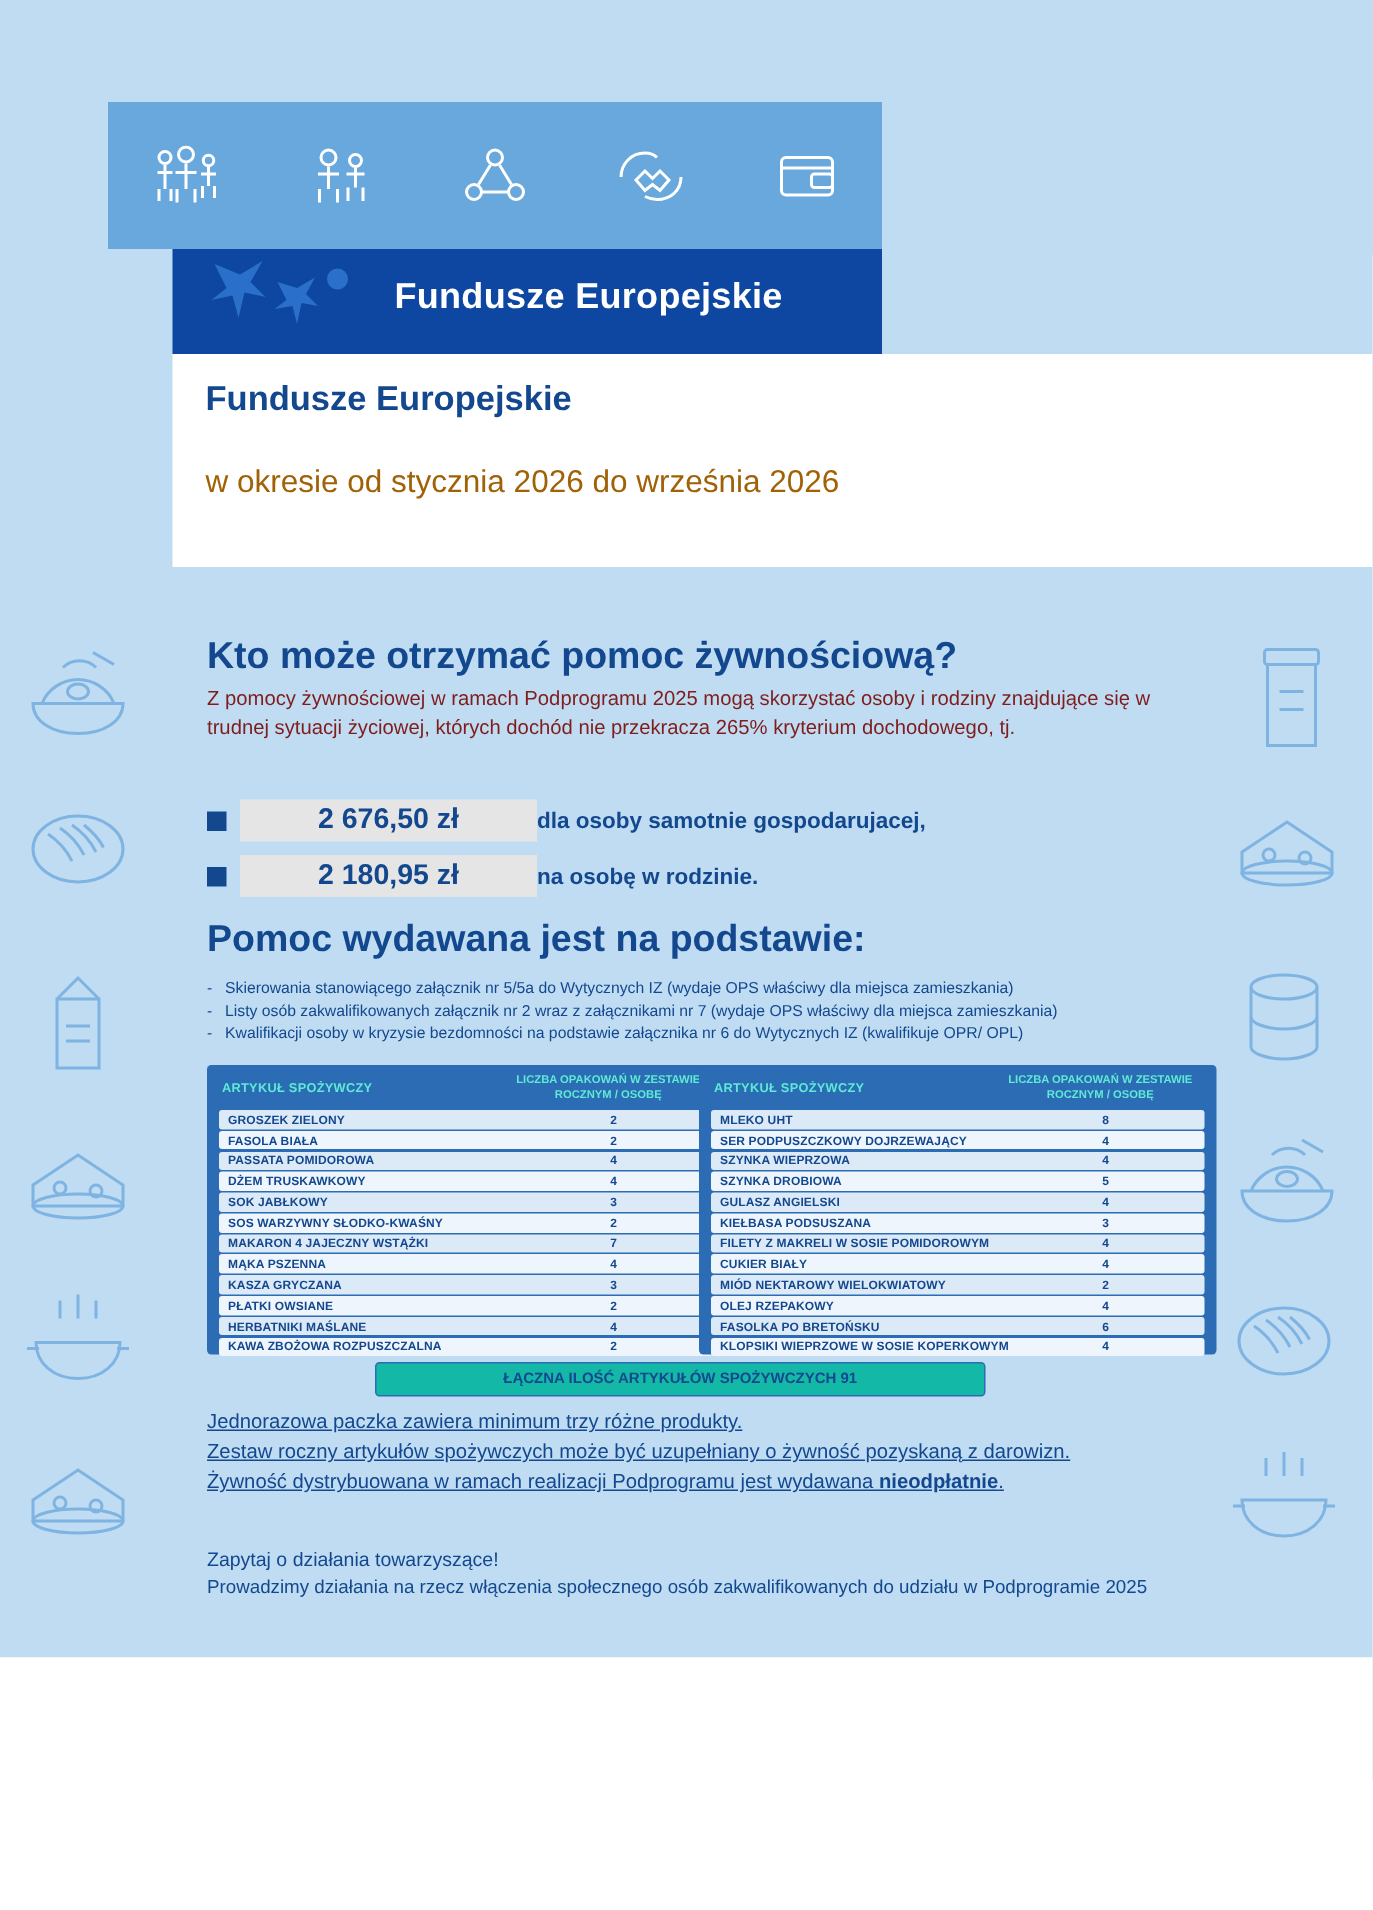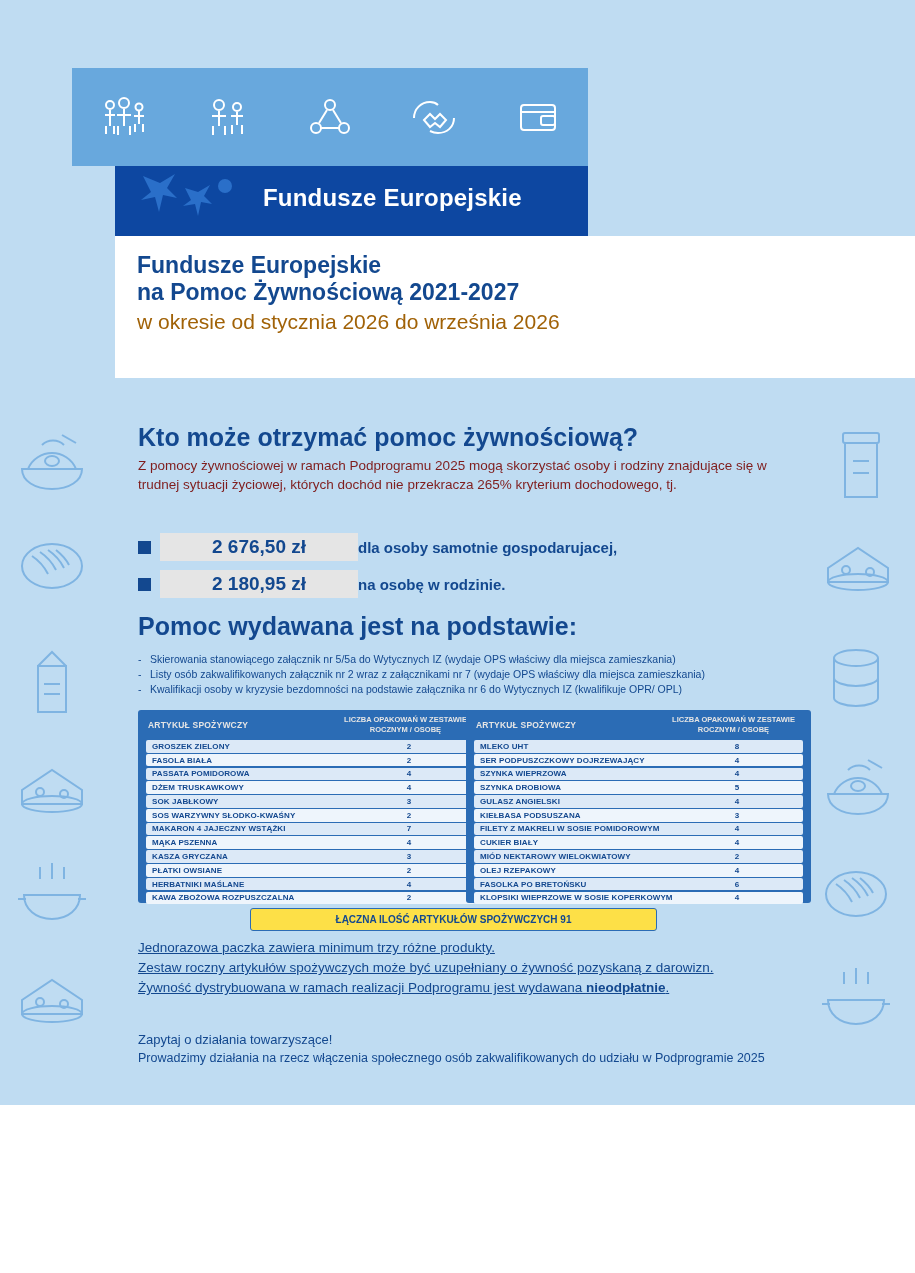--- a/index.html
+++ b/index.html
@@ -38,30 +38,30 @@
 
   .sec2-title{position:absolute;left:138px;top:612px;font-size:25px;font-weight:bold;color:#13488f;}
   .basis{position:absolute;left:138px;top:652px;width:680px;font-size:10.5px;line-height:15px;color:#13488f;}
   .basis div{display:flex;}
   .basis .dash{width:12px;flex:none;}
 
   
   .tbl{position:absolute;top:710px;width:345px;height:193px;background:#2b6cb5;border-radius:3px;padding:0;}
   #tbl-left{left:138px;}
   #tbl-right{left:466px;}
-  .tbl .thead{display:flex;align-items:center;height:30px;color:#e5e5e5;padding:0 10px;}
+  .tbl .thead{display:flex;align-items:center;height:30px;color:#5eead4;padding:0 10px;}
   .tbl .th1{font-size:8.5px;font-weight:bold;flex:1;letter-spacing:.2px;}
   .tbl .th2{font-size:7.5px;font-weight:bold;width:135px;text-align:center;line-height:10px;}
   .tbl .rows{padding:0 8px 6px 8px;}
   .tbl .row{display:flex;align-items:center;height:12.6px;margin-bottom:1.2px;background:#dce9f7;border-radius:2px;padding:0 6px;}
   .tbl .row:nth-child(even){background:#eef5fc;}
   .tbl .nm{flex:1;font-size:8px;font-weight:bold;color:#13488f;letter-spacing:.1px;}
   .tbl .qt{width:120px;text-align:center;font-size:8px;font-weight:bold;color:#13488f;}
 
-  .total{position:absolute;left:250px;top:908px;width:405px;height:21px;background:#fde047;border:1px solid #2b6cb5;border-radius:3px;
+  .total{position:absolute;left:250px;top:908px;width:405px;height:21px;background:#14b8a6;border:1px solid #2b6cb5;border-radius:3px;
          display:flex;align-items:center;justify-content:center;font-size:10px;font-weight:bold;color:#13488f;}
 
   .notes{position:absolute;left:138px;top:938px;width:700px;font-size:13.5px;line-height:20px;color:#13488f;text-decoration:underline;}
   .notes b{font-weight:bold;}
   .ask{position:absolute;left:138px;top:1010px;width:720px;font-size:12.5px;line-height:18px;color:#13488f;}
   .ask .b{font-weight:normal;font-size:13px;margin-top:21px;}
 
   
   .side{position:absolute;}
   .side svg{display:block;}
@@ -125,21 +125,20 @@
       <path d="M60 22 L66 34 L58 40 L70 38 L73 50 L76 36 L87 38 L79 30 L85 19 L73 26 Z" fill="#2a6fc9"></path>
       <circle cx="100" cy="20" r="7" fill="#2a6fc9"></circle>
     </svg>
   </span>
   <span class="fe-title">Fundusze Europejskie</span>
 </div>
 
 <div class="hdr-white">
   <div class="l1">
     <div>Fundusze Europejskie</div>
-    <div>na Pomoc Żywnościową 2021-2027</div>
   </div>
   <div class="l3">w okresie od stycznia 2026 do września 2026</div>
 </div>
 
 <div class="sec1-title">Kto może otrzymać pomoc żywnościową?</div>
 <div class="sec1-body">Z pomocy żywnościowej w ramach Podprogramu 2025 mogą skorzystać osoby i rodziny znajdujące się w trudnej sytuacji życiowej, których dochód nie przekracza 265% kryterium dochodowego, tj.</div>
 
 <div class="amt-row" id="amt0">
   <span class="bullet"></span>
   <span class="box">2 676,50 zł</span>

